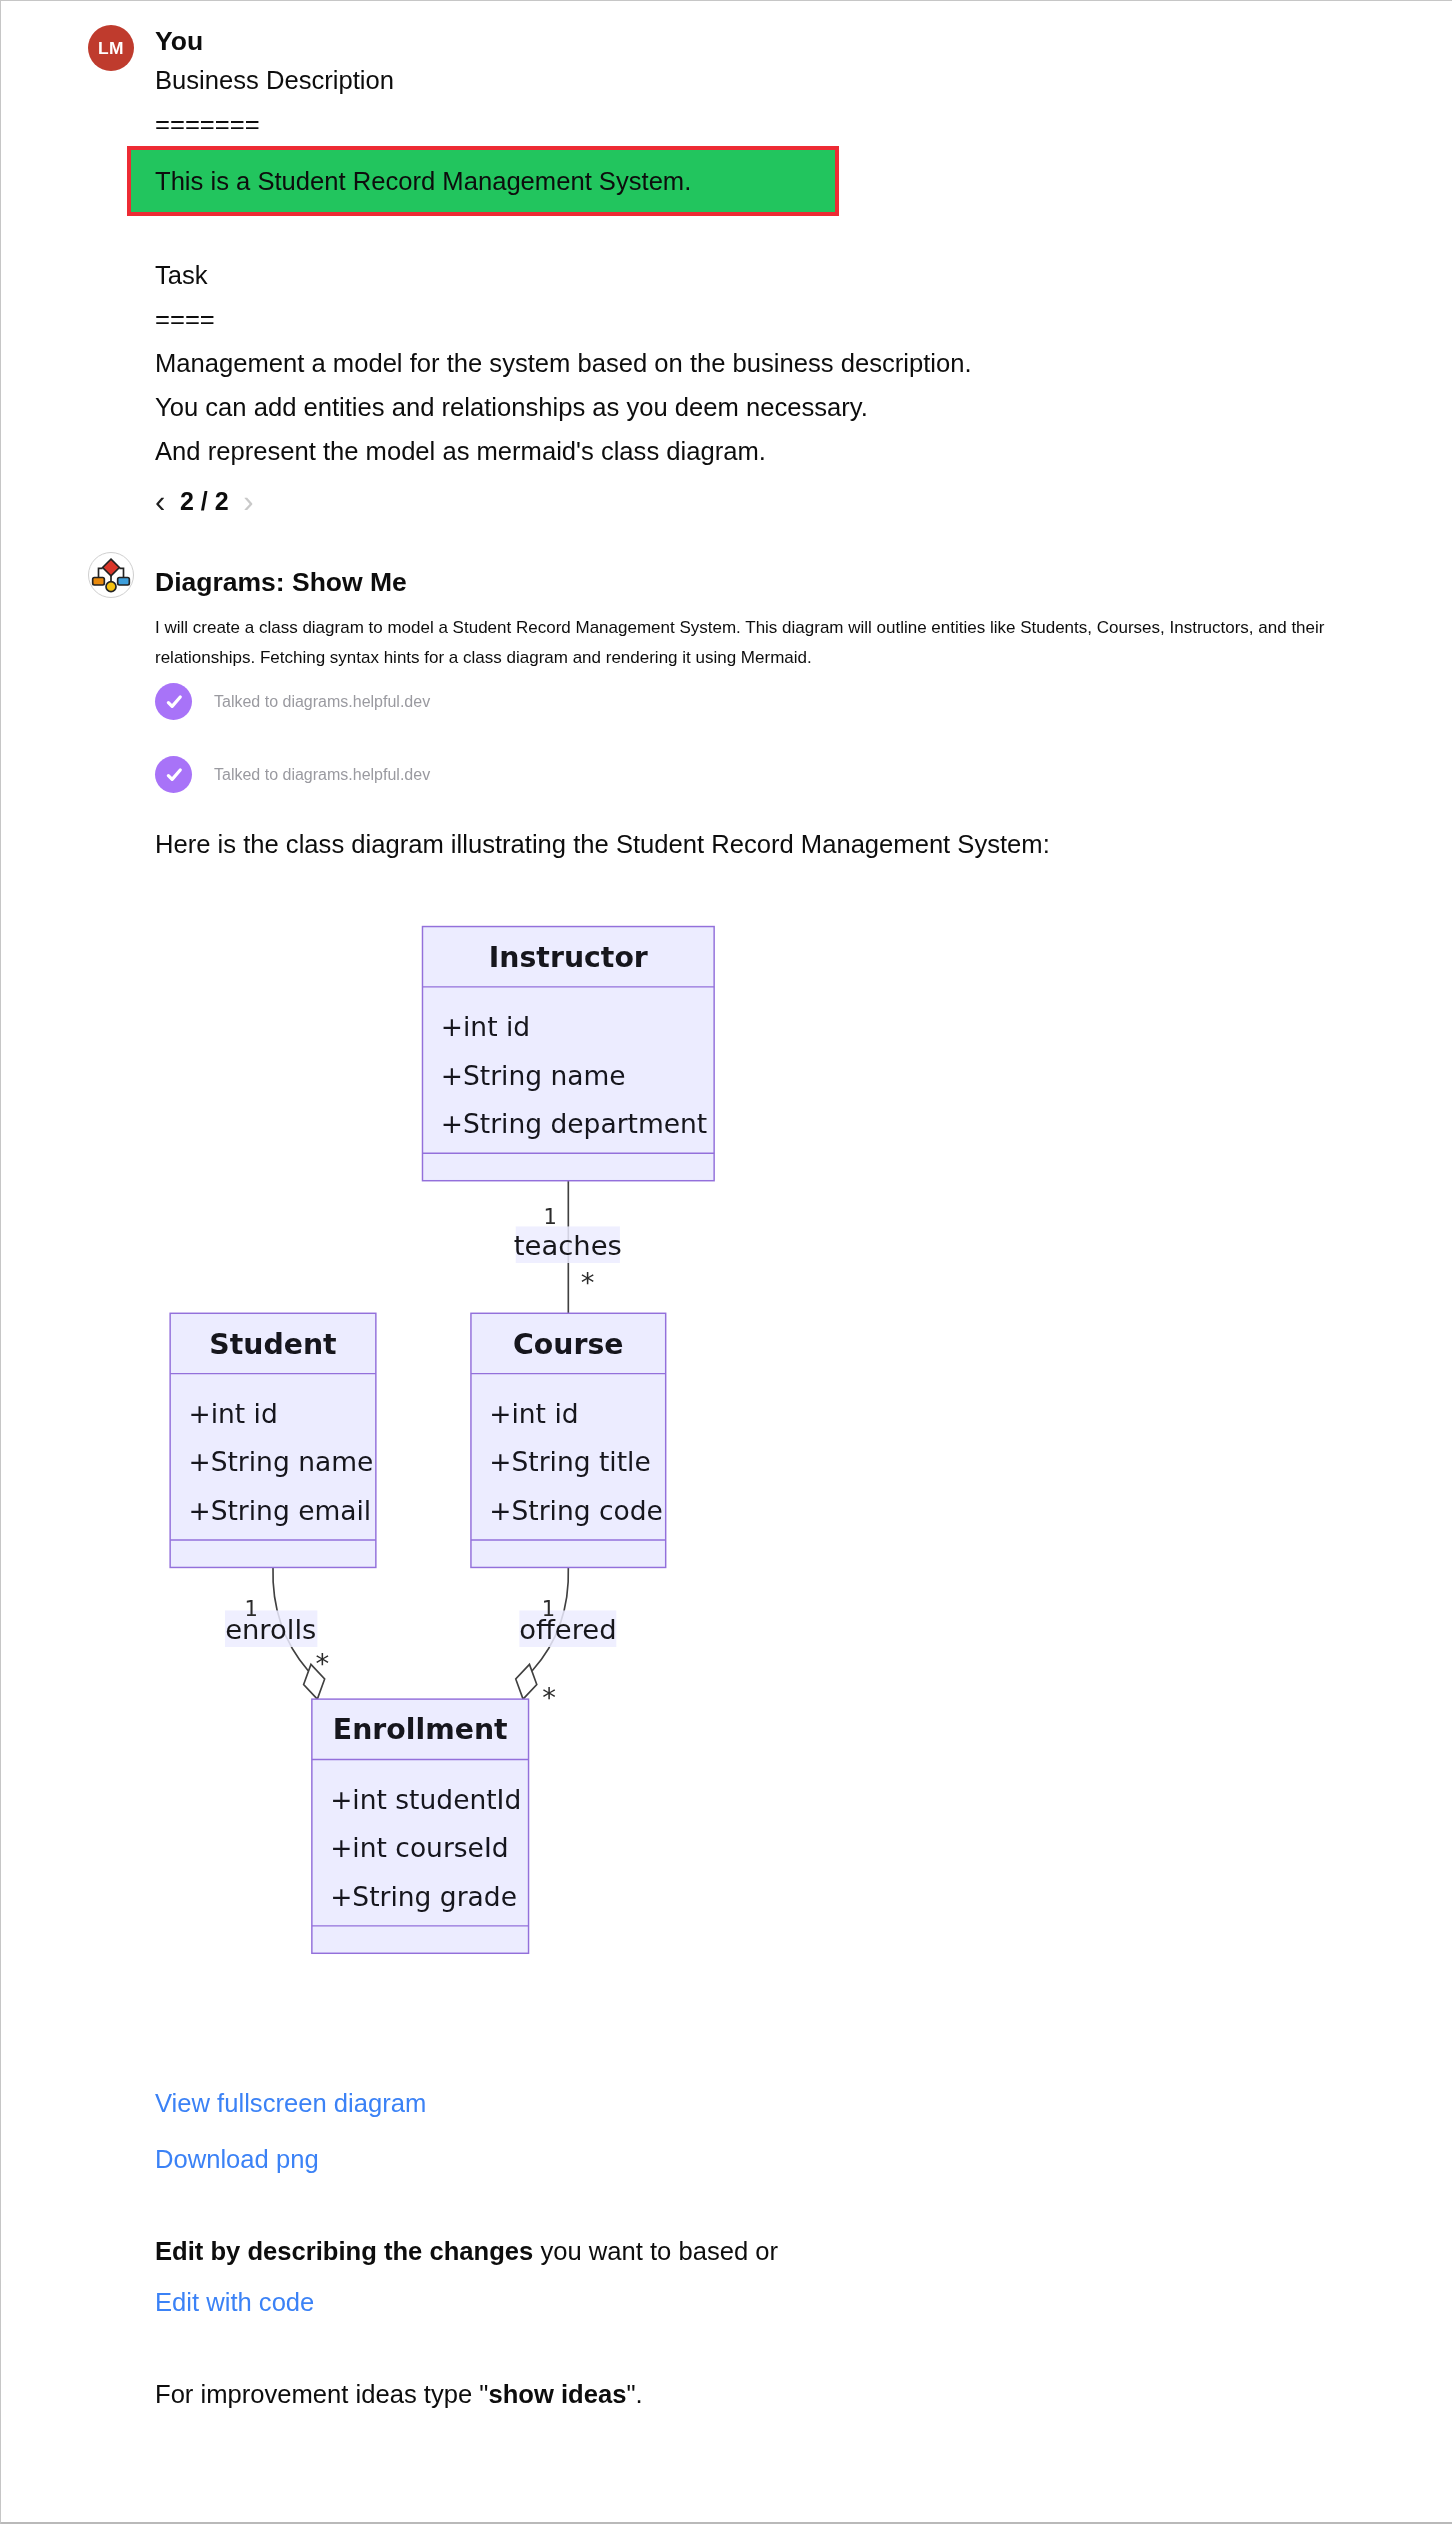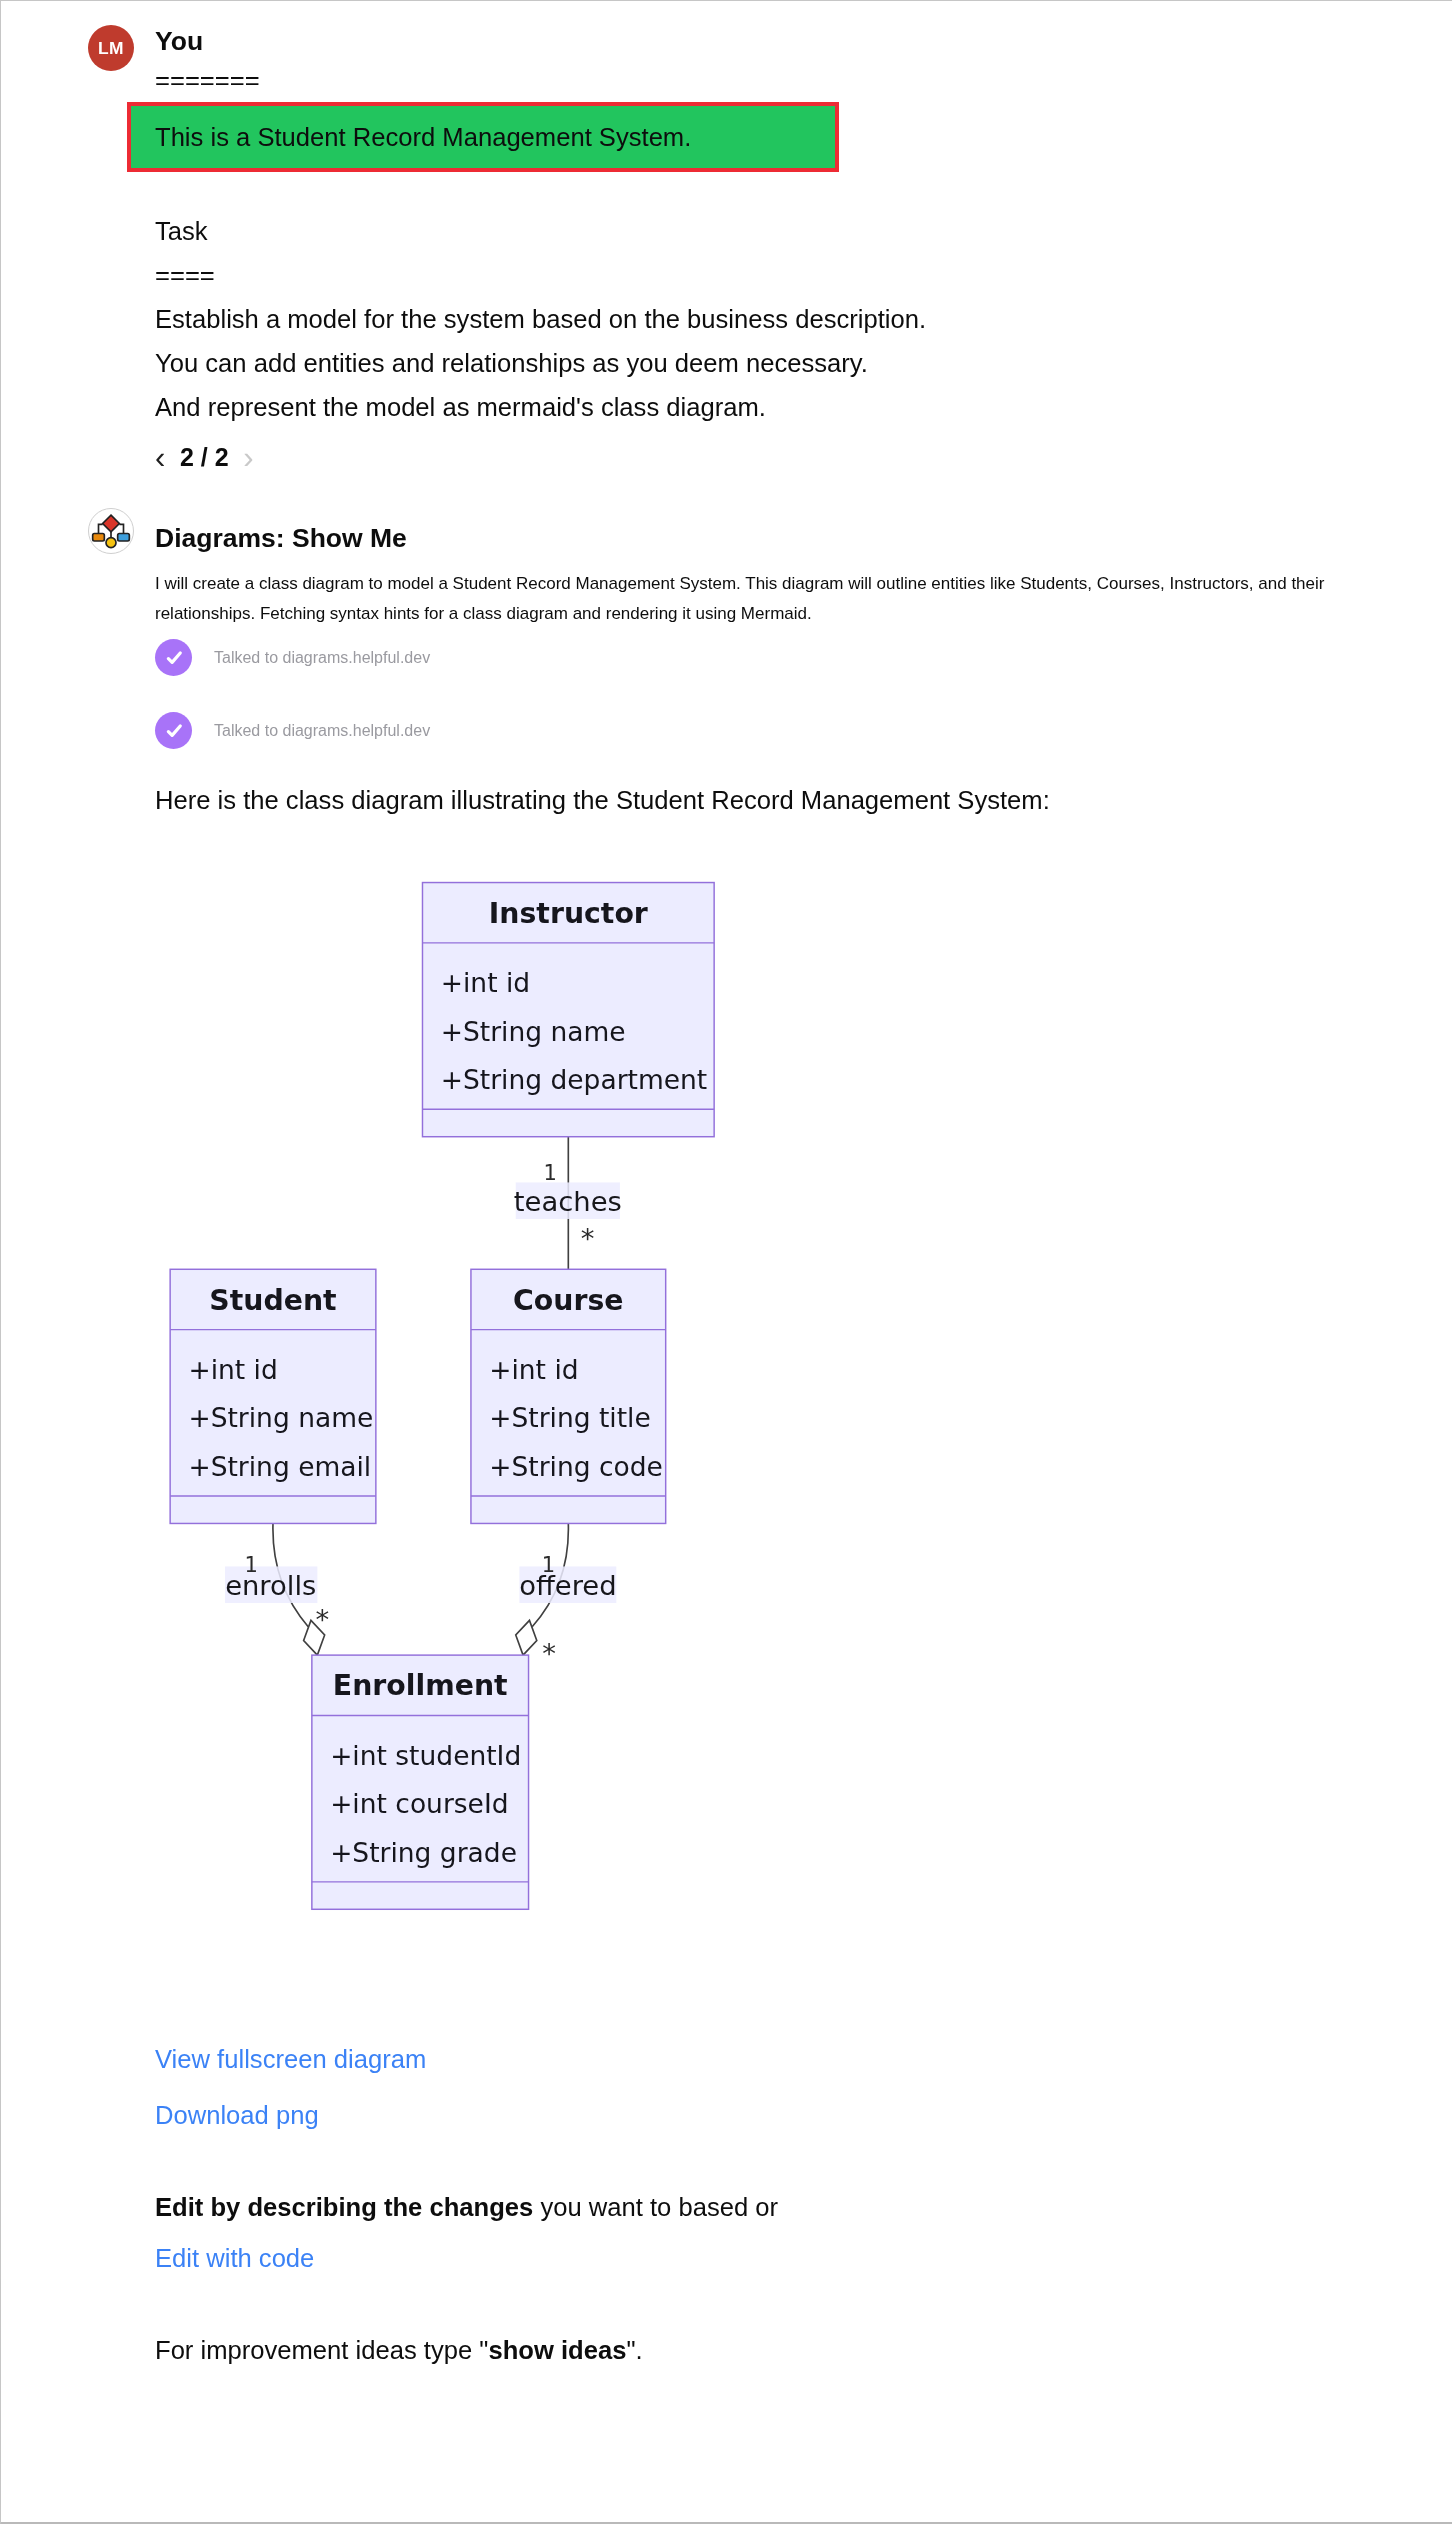--- a/index.html
+++ b/index.html
@@ -57,27 +57,28 @@
 <body>
 
 <div class="page">
   <div class="content">
 
     <div class="msg msg-user">
       <div class="avatar avatar-user">
         <span>LM</span>
       </div>
       <div class="author">You</div>
+      <div class="uline">Business Description</div>
       <div class="uline">=======</div>
       <div class="redbox">
         <span>This is a Student Record Management System.</span>
       </div>
       <div class="uline gap-task">Task</div>
       <div class="uline">====</div>
-      <div class="uline">Establish a model for the system based on the business description.</div>
+      <div class="uline">Management a model for the system based on the business description.</div>
       <div class="uline">You can add entities and relationships as you deem necessary.</div>
       <div class="uline">And represent the model as mermaid's class diagram.</div>
       <div class="pager">
         <span class="chev chev-prev">‹</span>
         <span>2 / 2</span>
         <span class="chev chev-next">›</span>
       </div>
     </div>
 
     <div class="msg msg-bot">

